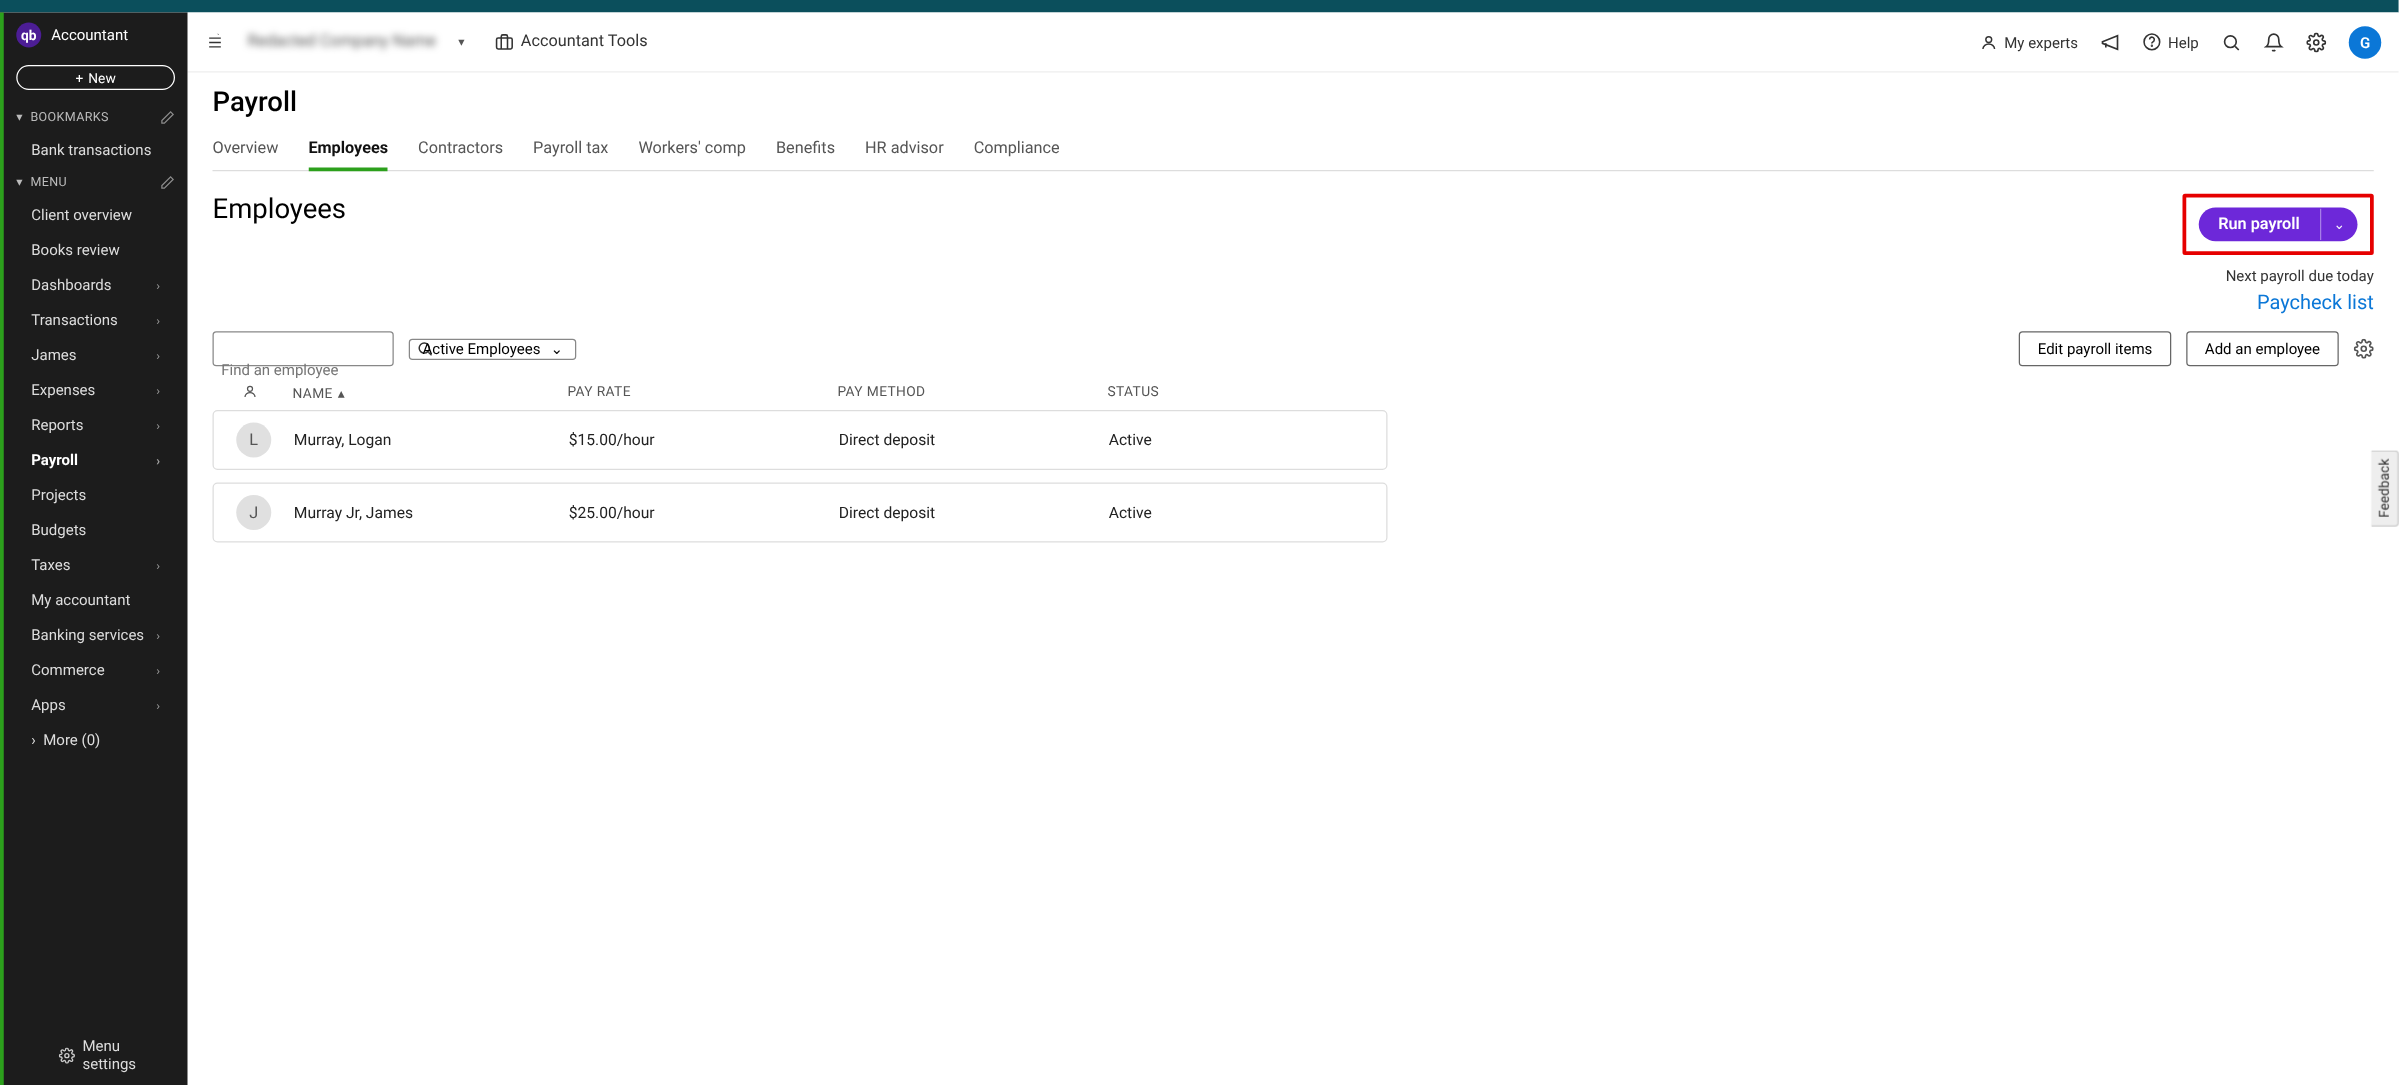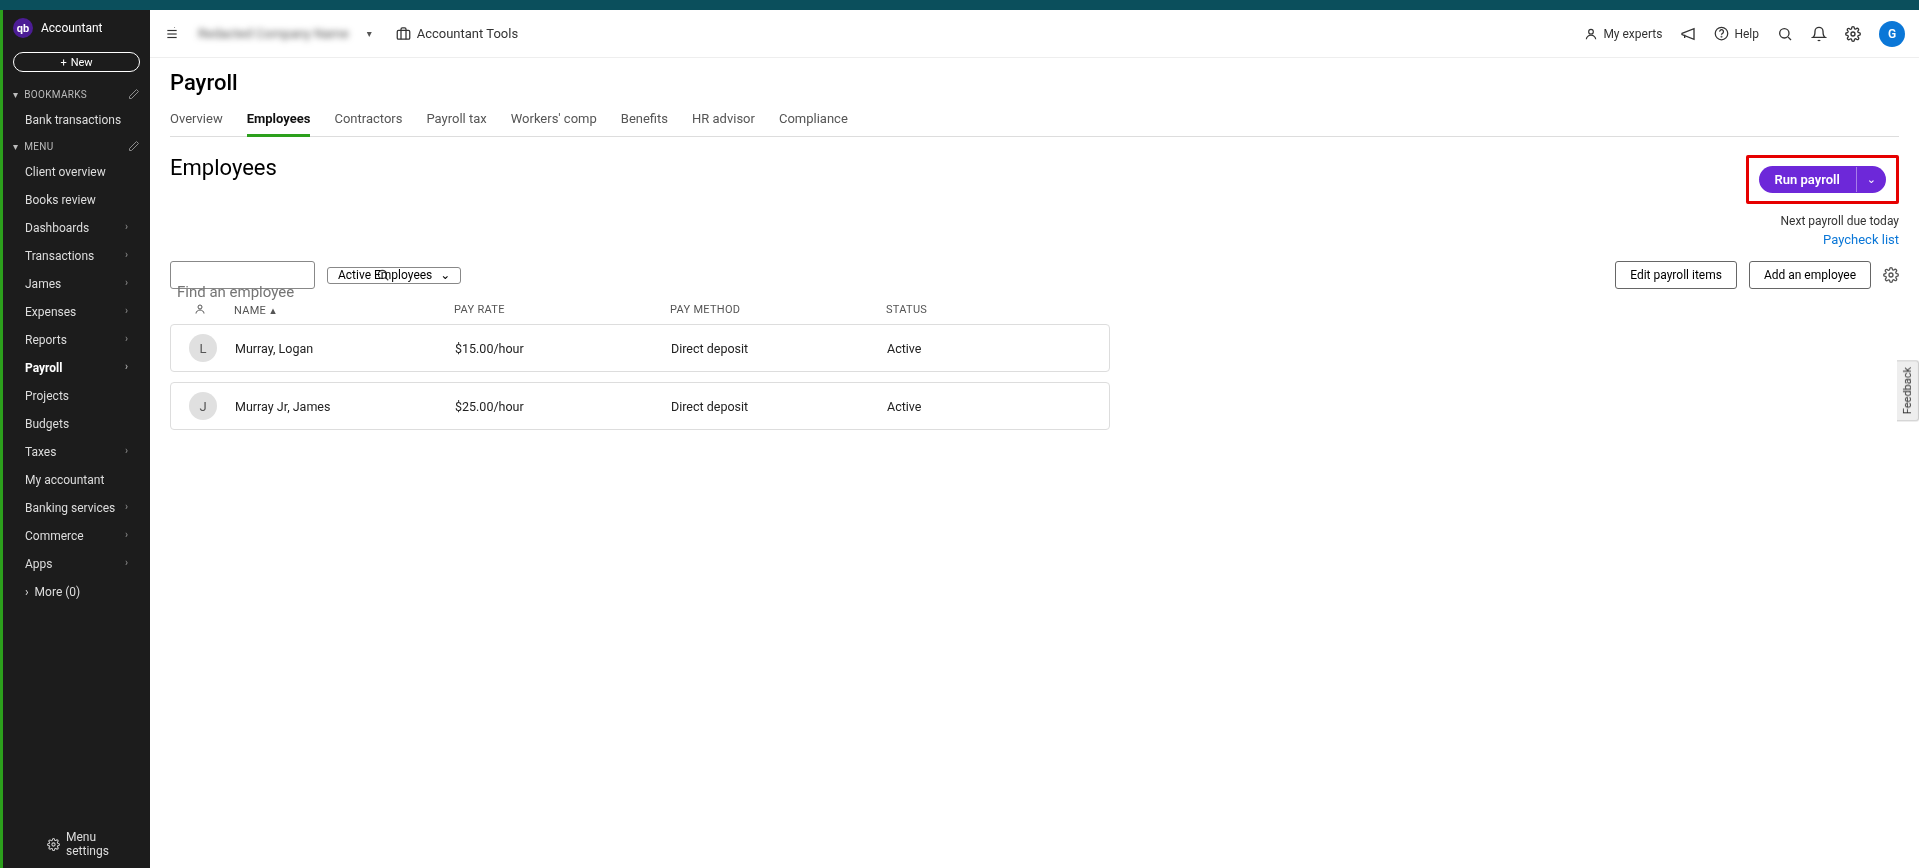--- a/index.html
+++ b/index.html
@@ -5,21 +5,21 @@
 * { margin:0; padding:0; box-sizing:border-box; font-family:-apple-system,BlinkMacSystemFont,"Segoe UI",Roboto,sans-serif; }
 body { background:#fff; width:1919px; height:868px; overflow:hidden; position:relative; }
 .topbar { height:10px; background:#0b4f5c; }
 .app { display:flex; height:858px; }
 .sidebar { width:150px; background:#1c1c1c; color:#fff; display:flex; flex-direction:column; font-size:12px; position:relative; border-left:3px solid #2ca01c; }
 .brand { display:flex; align-items:center; gap:8px; padding:8px 10px; }
 .qb-logo { width:20px; height:20px; background:#4c1d95; border-radius:50%; display:flex; align-items:center; justify-content:center; color:#fff; font-weight:700; font-size:11px; }
 .new-btn { margin:6px 10px 10px; border:1px solid #fff; border-radius:12px; height:20px; display:flex; align-items:center; justify-content:center; font-size:11px; cursor:pointer; gap:4px; }
 .section-hdr { display:flex; align-items:center; gap:6px; padding:6px 10px; font-size:10px; color:#bbb; letter-spacing:.3px; }
 .section-hdr .pencil { margin-left:auto; opacity:.7; }
-.nav-item { display:flex; align-items:flex-start; padding:7px 22px; cursor:pointer; font-size:12px; color:#ddd; position:relative; }
+.nav-item { display:flex; align-items:flex-end; padding:7px 22px; cursor:pointer; font-size:12px; color:#ddd; position:relative; }
 .nav-item.active { color:#fff; font-weight:700; }
 .nav-item .chev { margin-left:auto; opacity:.6; font-size:10px; }
 .nav-more { display:flex; align-items:center; gap:6px; padding:7px 22px; font-size:12px; color:#ddd; cursor:pointer; }
 .menu-settings { margin-top:auto; display:flex; align-items:center; gap:6px; padding:10px 18px; font-size:12px; color:#ddd; cursor:pointer;margin-left:26px; }
 
 .main { flex:1; display:flex; flex-direction:column; background:#fff; }
 .topnav { height:48px; display:flex; align-items:center; padding:0 14px; gap:14px; border-bottom:1px solid #eee; }
 .collapse-icon { font-size:13px; cursor:pointer; color:#333; }
 .company-name { color:#555; filter:blur(3px); font-size:13px; padding:0 4px; }
 .company-dd { font-size:10px; color:#555; cursor:pointer; }
@@ -36,29 +36,29 @@
 .tab.active::after { content:""; position:absolute; left:0; right:0; bottom:-1px; height:3px; background:#2ca01c; }
 
 .subhdr-row { display:flex; align-items:flex-start; margin-top:18px; }
 .sub-title { font-size:22px; font-weight:400; }
 .run-block { margin-left:auto; text-align:right; width:180px; }
 .highlight-box { border:3px solid #e60000; padding:8px 10px; display:inline-block; border-radius:2px; }
 .run-btn { display:inline-flex; align-items:center; background:#6d28d9; color:#fff; border-radius:16px; overflow:hidden; cursor:pointer; }
 .run-btn .lbl { padding:6px 16px; font-size:13px; font-weight:600; }
 .run-btn .dd { padding:6px 10px; border-left:1px solid rgba(255,255,255,.4); font-size:11px; }
 .next-due { font-size:12px; color:#333; margin-top:10px; }
-.paycheck-link { font-size:13px; color:#0b77d7; margin-top:4px; cursor:pointer; }
+.paycheck-link { font-size:16px; color:#0b77d7; margin-top:4px; cursor:pointer; }
 .privacy-row { display:flex; align-items:center; justify-content:flex-end; gap:8px; margin-top:12px; padding-right:12px; }
 .privacy-row .lbl { font-size:11px; color:#555; letter-spacing:.5px; }
 .toggle { width:28px; height:14px; border-radius:8px; background:#ccc; position:relative; cursor:pointer; }
 .toggle::after { content:""; position:absolute; width:12px; height:12px; background:#fff; border-radius:50%; top:1px; left:1px; box-shadow:0 0 1px rgba(0,0,0,.3);}
 
 .toolbar { display:flex; align-items:center; gap:12px; margin-top:14px; }
 .search-box { display:flex; align-items:center; border:1px solid #888; border-radius:3px; height:28px; width:145px; padding:0 6px; }
-.search-box input { border:none; outline:none; flex:1; font-size:15px; background:transparent;margin-top:34px; }
+.search-box input { border:none; outline:none; flex:1; font-size:12px; background:transparent;margin-top:34px; }
 .filter-dd { display:flex; align-items:center; gap:8px; border:1px solid #888; border-radius:3px; height:17px; padding:3px 10px; font-size:12px; cursor:pointer; }
 .toolbar .spacer { flex:1; }
 .btn-outline { border:1px solid #666; border-radius:3px; height:28px; padding:0 14px; font-size:12px; display:flex; align-items:center; cursor:pointer; background:#fff; }
 .gear { cursor:pointer; color:#555; }
 
 .table-wrap { margin-top:14px; width:940px; }
 .thead { display:grid; grid-template-columns:60px 220px 216px 216px 216px; font-size:11px; color:#555; letter-spacing:.3px; padding:0 0 6px 0; }
 .thead .th { padding:0 4px; }
 .thead .name-th { display:flex; align-items:center; gap:4px; }
 .row { display:grid; grid-template-columns:60px 220px 216px 216px 216px; align-items:center; border:1px solid #ddd; border-radius:4px; height:48px; margin-bottom:10px; font-size:12.5px; color:#222; cursor:pointer; }

